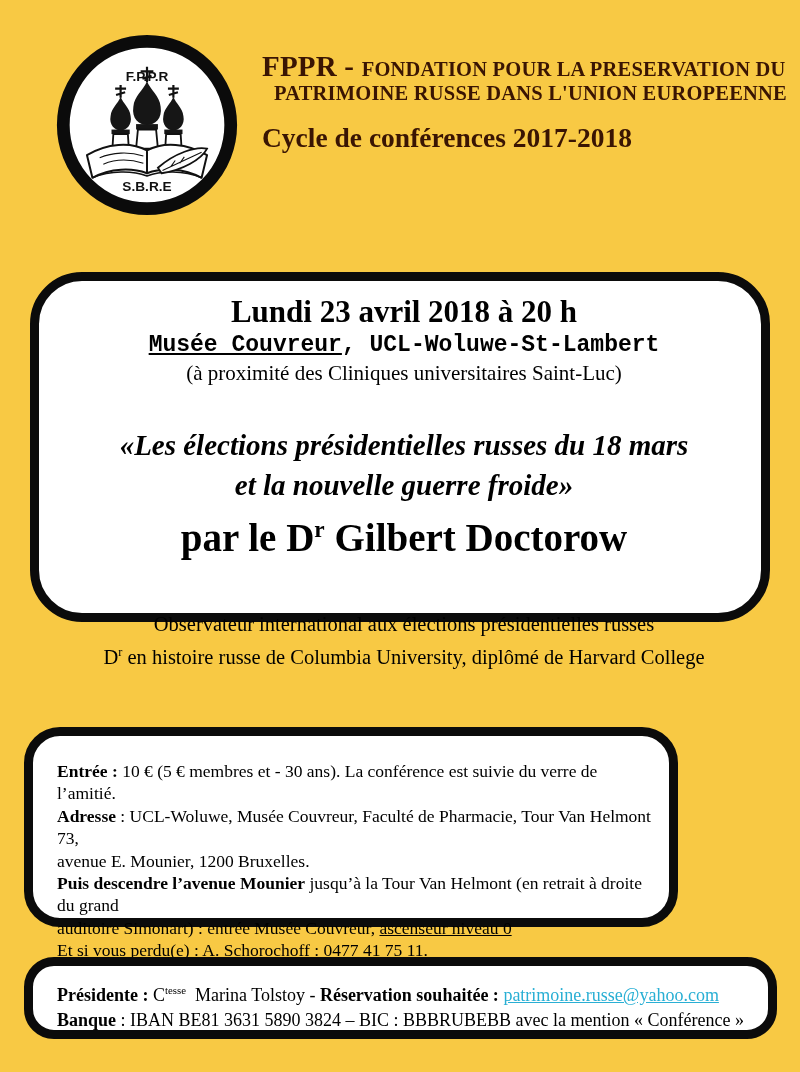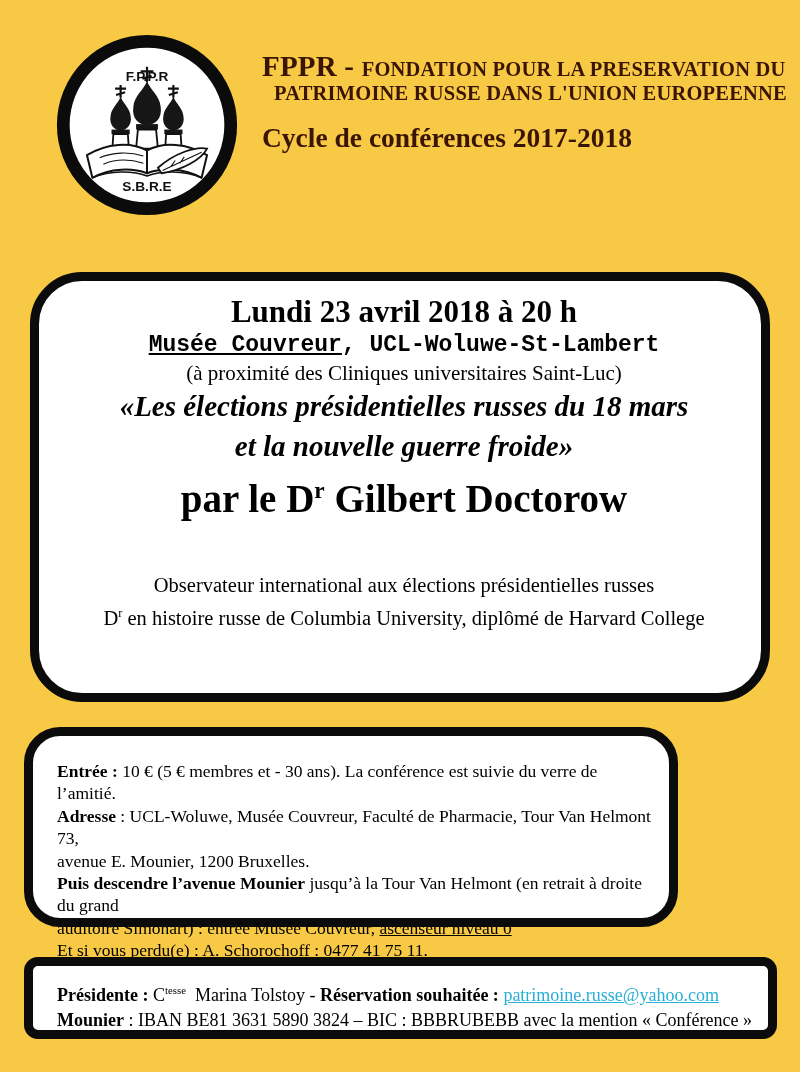--- a/index.html
+++ b/index.html
@@ -16,30 +16,30 @@
   
   .logo{position:absolute;left:56px;top:34px;width:182px;height:182px;}
   .header-text{position:absolute;left:262px;top:56px;width:525px;color:#3A1503;}
   .org-line1{font-size:20.5px;font-weight:bold;letter-spacing:.2px;line-height:21px;white-space:nowrap;}
   .fppr{font-size:29px;}
   .org-line2{font-size:20.5px;font-weight:bold;letter-spacing:.2px;margin-left:12px;line-height:26px;white-space:nowrap;}
   .cycle{margin-top:16px;font-size:27.5px;font-weight:bold;white-space:nowrap;}
 
   
   .box{position:absolute;background:#fff;border:9px solid #0B0B0B;box-sizing:border-box;}
-  .box-main{left:30px;top:272px;width:740px;height:430px;border-radius:52px;text-align:center;padding-left:8px;}
+  .box-main{left:30px;top:272px;width:740px;height:350px;border-radius:52px;text-align:center;padding-left:8px;}
   .box-info{left:24px;top:727px;width:654px;height:200px;border-radius:36px;}
-  .box-contact{left:24px;top:957px;width:753px;height:82px;border-radius:14px;}
+  .box-contact{left:24px;top:957px;width:753px;height:82px;border-radius:30px;}
 
   
   .date{margin-top:13px;font-size:31px;font-weight:bold;}
   .venue{font-size:23px;font-weight:bold;margin-top:2px;font-family:Liberation Mono, monospace;}
   .venue .u{text-decoration:underline;}
   .proximity{font-size:21px;margin-top:3px;}
-  .quote{font-size:29px;font-weight:bold;font-style:italic;line-height:40px;}
+  .quote{margin-top:39px;font-size:29px;font-weight:bold;font-style:italic;line-height:40px;}
   .speaker{margin-top:10px;font-size:39px;font-weight:bold;}
   .speaker sup, .bio sup{font-size:60%;}
   .bio{margin-top:50px;font-size:20.5px;line-height:28px;}
 
   
   .box-info .inner{padding:24px 16px 0 24px;font-size:17.5px;line-height:22.4px;}
   .iline{white-space:nowrap;}
   .b{font-weight:bold;}
   .u{text-decoration:underline;}
 
@@ -142,18 +142,18 @@
       <div class="iline" data-bind="info.l7">Et si vous perdu(e) : A. Schorochoff : 0477 41 75 11.</div>
     </div>
   </div>
 
   <div class="box box-contact">
     <div class="inner">
       <div class="cline">
         <span class="b" data-bind="contact.l1b1">Présidente : </span><span data-bind="contact.l1r1">C</span><sup data-bind="contact.l1sup">tesse</sup><span data-bind="contact.l1r2">  Marina Tolstoy - </span><span class="b" data-bind="contact.l1b2">Réservation souhaitée : </span><a class="email" data-bind="contact.email">patrimoine.russe@yahoo.com</a>
       </div>
       <div class="cline">
-        <span class="b" data-bind="contact.l2b">Mounier</span><span data-bind="contact.l2r"> : IBAN BE81 3631 5890 3824 – BIC : BBBRUBEBB avec la mention « Conférence »</span>
+        <span class="b" data-bind="contact.l2b">Banque</span><span data-bind="contact.l2r"> : IBAN BE81 3631 5890 3824 – BIC : BBBRUBEBB avec la mention « Conférence »</span>
       </div>
     </div>
   </div>
 
 </div>
 
 </body></html>

